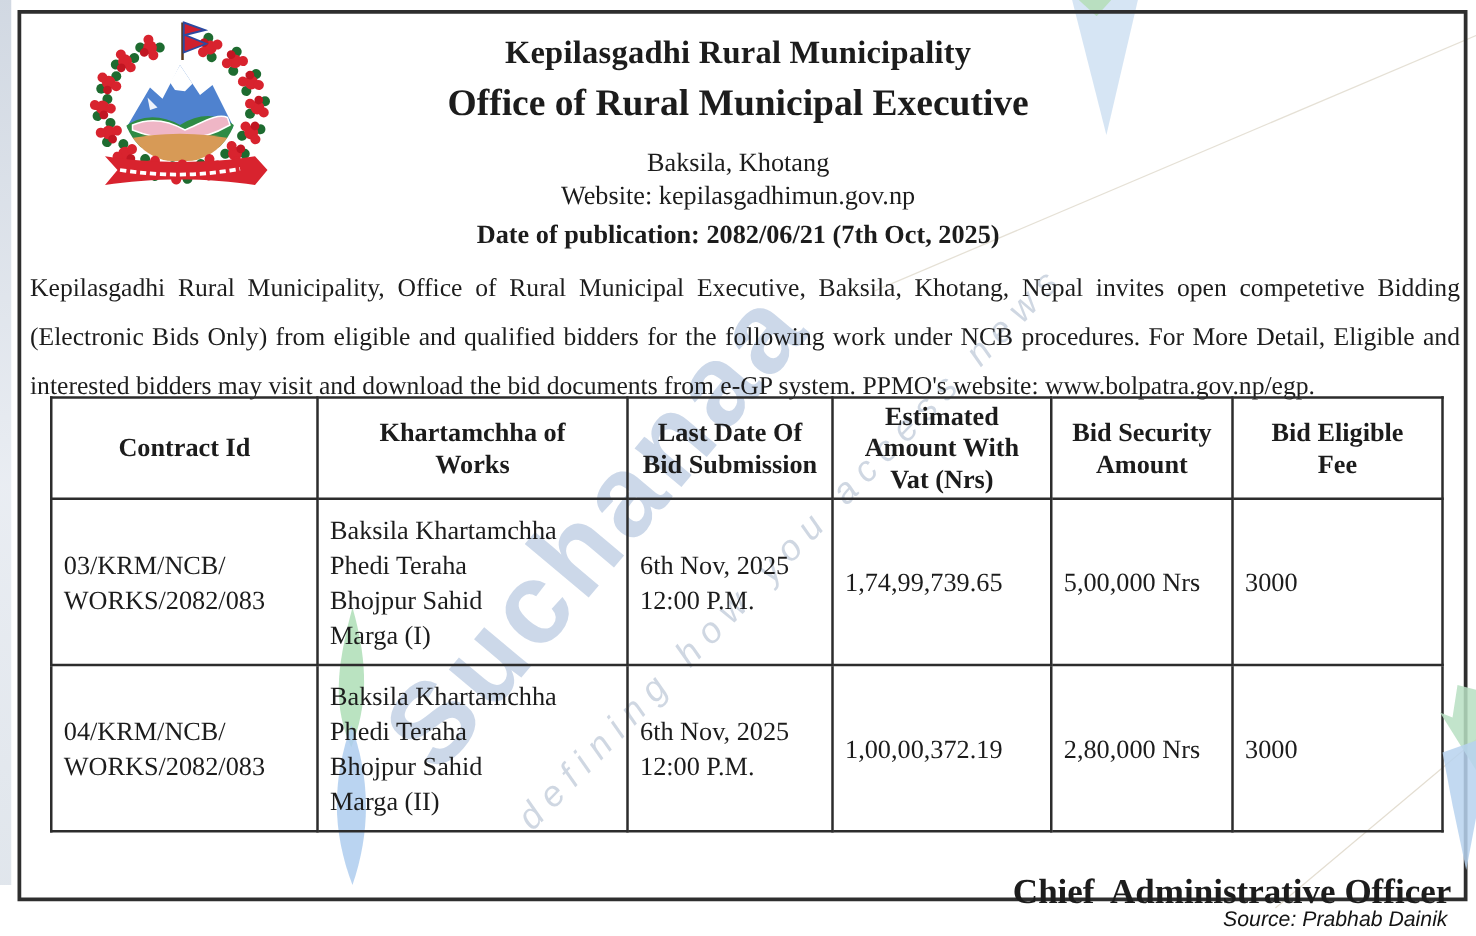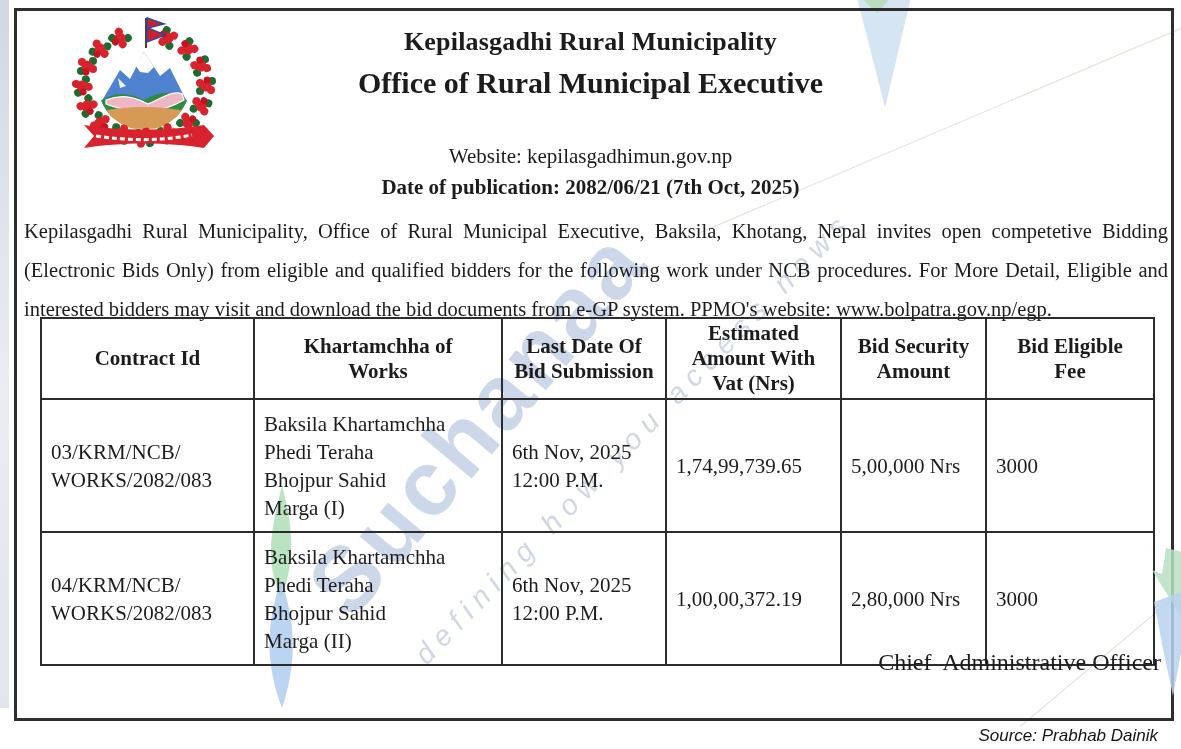--- a/index.html
+++ b/index.html
@@ -40,21 +40,21 @@
   .pub{top:175px;font-size:21px;font-weight:bold;}
   .intro{position:absolute;left:24px;width:1144px;top:212px;font-size:20.5px;
          line-height:39px;text-align:justify;}
   .bid-table{position:absolute;left:40px;top:317px;border-collapse:collapse;table-layout:fixed;}
   .bid-table th,.bid-table td{border:2.5px solid #2c2c2c;white-space:pre-line;}
   .bid-table th{font-size:21px;font-weight:bold;text-align:center;vertical-align:middle;
                 line-height:25px;padding:2px 3px;}
   .bid-table tr.hdr{height:74px;}
   .bid-table tr.body-row{height:133px;}
   .bid-table td{font-size:21px;vertical-align:middle;padding:4px 6px 4px 9px;line-height:28px;}
-  .sig{position:absolute;right:20px;top:649px;font-size:24px;font-weight:normal;white-space:pre;}
+  .sig{position:absolute;right:20px;top:698px;font-size:28px;font-weight:bold;white-space:pre;}
   .src{position:absolute;right:23px;top:726px;font-family:"Liberation Sans",sans-serif;
        font-style:italic;font-size:17px;color:#141414;}
 </style>
 </head>
 <body>
 
 <div class="canvas">
 
   <div class="wm left-strip"></div>
   <div class="wm top-tri"></div>
@@ -114,20 +114,21 @@
       <use href="#flw" transform="translate(128,33) rotate(320)"></use>
       <use href="#flw" transform="translate(141,50) rotate(340)"></use>
       <line x1="86" y1="2" x2="86" y2="32" stroke="#5a3a1e" stroke-width="2"></line>
       <path d="M87 2 L104 8 L88 12 L105 19 L87 26 Z" fill="#cf1f2e" stroke="#2b4aa0" stroke-width="1.5"></path>
       <path d="M24 109 C60 115 108 115 144 109 L154 120 L144 132 C108 126 60 126 24 132 L34 120 Z" fill="#d8232e"></path>
       <path d="M36 120 C70 125 100 125 132 119" stroke="#ffffff" stroke-width="3" fill="none" stroke-dasharray="5 3"></path>
     </svg>
 
     <div class="ctr t1">Kepilasgadhi Rural Municipality</div>
     <div class="ctr t2">Office of Rural Municipal Executive</div>
+    <div class="ctr addr">Baksila, Khotang</div>
     <div class="ctr web">Website: kepilasgadhimun.gov.np</div>
     <div class="ctr pub">Date of publication: 2082/06/21 (7th Oct, 2025)</div>
 
     <div class="intro">Kepilasgadhi Rural Municipality, Office of Rural Municipal Executive, Baksila, Khotang, Nepal invites open competetive Bidding (Electronic Bids Only) from eligible and qualified bidders for the following work under NCB procedures. For More Detail, Eligible and interested bidders may visit and download the bid documents from e-GP system. PPMO's website: www.bolpatra.gov.np/egp.</div>
 
     <table class="bid-table">
       <colgroup>
         <col style="width:213px">
           <col style="width:248px">
           <col style="width:164px">

